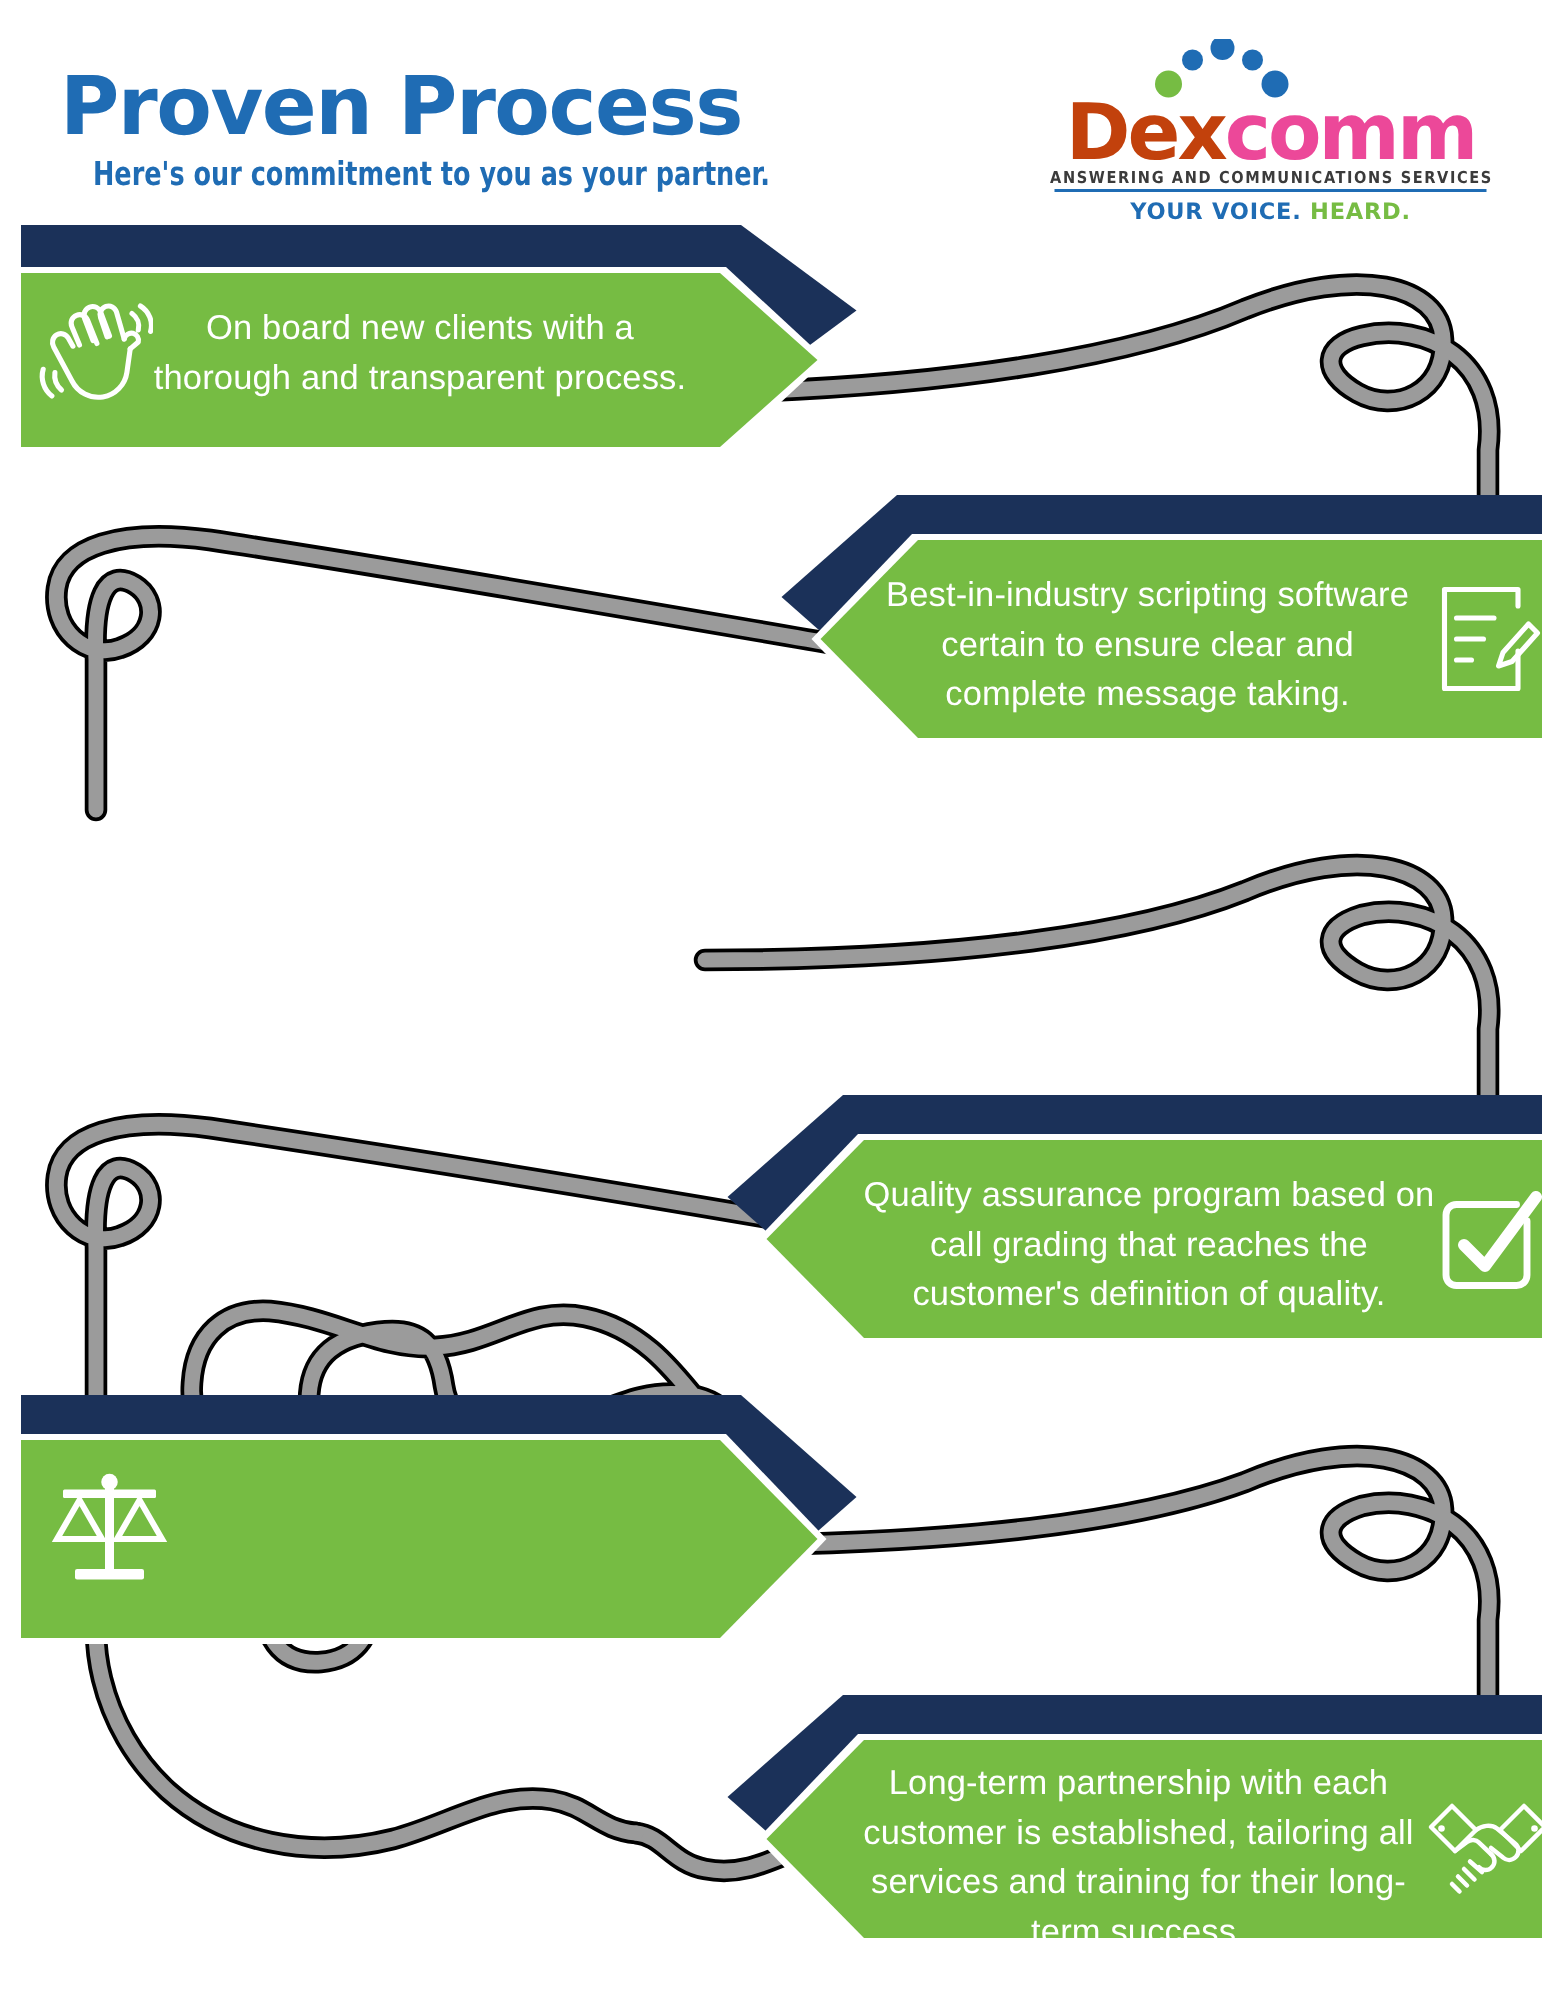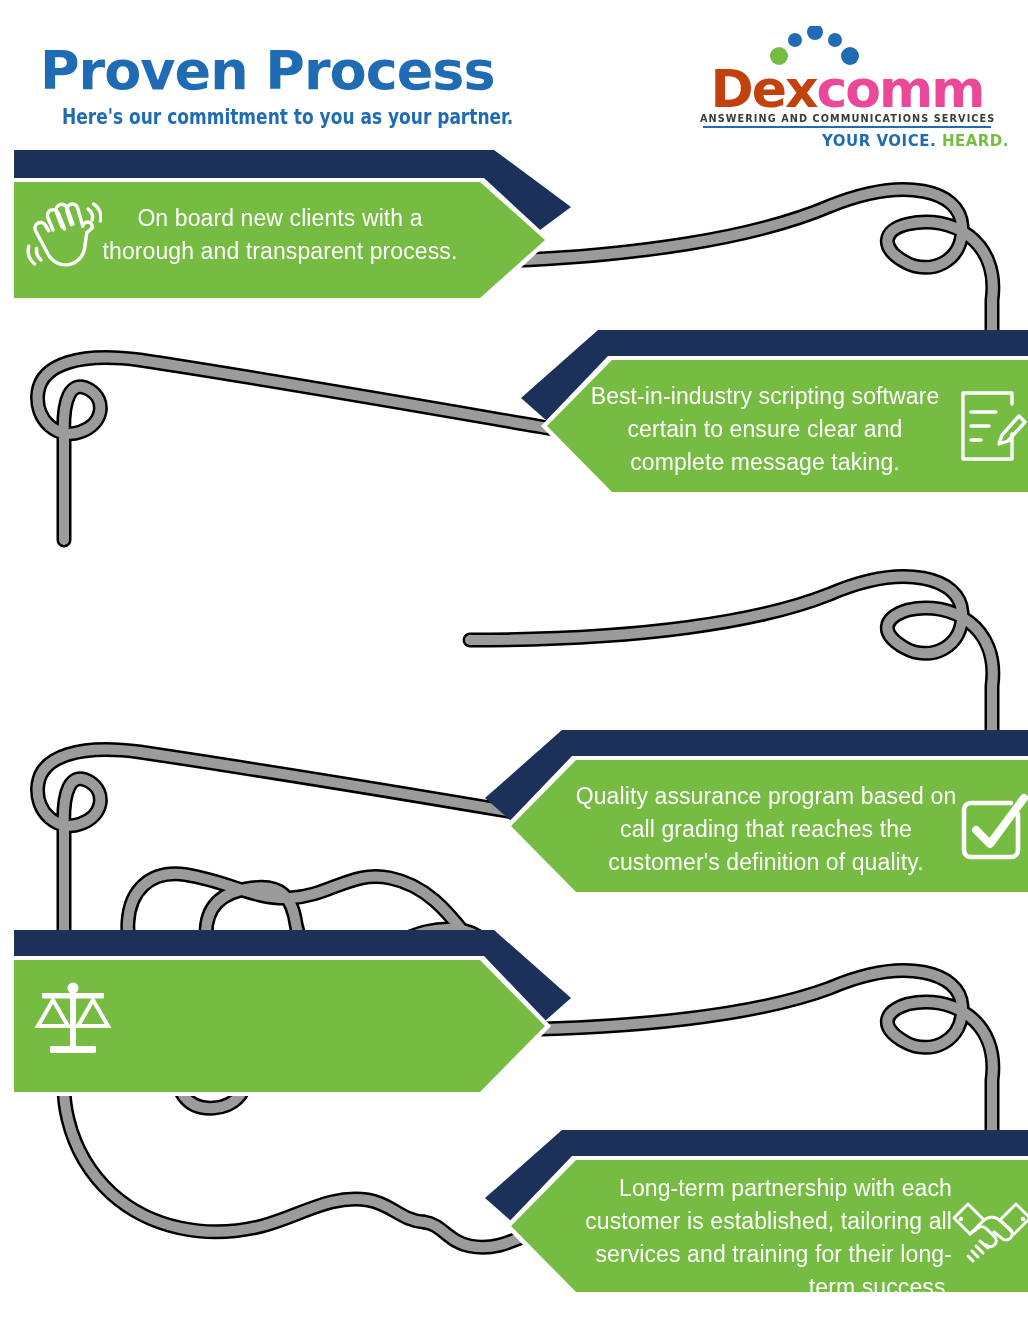--- a/index.html
+++ b/index.html
@@ -80,22 +80,22 @@
     text-align:center;
     font-family:"DejaVu Sans Condensed","Liberation Sans", sans-serif;
     font-weight:bold;
     font-size:11px;
     letter-spacing:1.1px;
     color:#3b3b3b;
     white-space:nowrap;
     transform:scaleX(0.98);
   }
   #logo-slogan{
-    position:absolute; left:12px; top:106px; width:300px;
-    text-align:right;
+    position:absolute; left:0; top:106px; width:300px;
+    text-align:center;
     font-family:"DejaVu Sans", sans-serif;
     font-weight:bold;
     font-size:15px;
     letter-spacing:0.5px;
     white-space:nowrap;
   }
   #logo-slogan .s1{color:#1F6CB4;}
   #logo-slogan .s2{color:#76BC43;}
 
   
@@ -327,21 +327,21 @@
       </svg>
     </div>
   </div>
 
   <div class="row" style="top:1130px;height:200px;">
     <svg class="row-svg" width="1028" height="200" viewBox="0 0 1028 200">
       <polygon points="1028,0 548,0 471,68 548,136 1028,136" fill="#1B3159"></polygon>
       <polygon points="1028,26 558,26 491,96 558,166 1028,166" fill="#ffffff"></polygon>
       <polygon points="1028,30 562,30 497,96 562,162 1028,162" fill="#76BC43"></polygon>
     </svg>
-    <div class="banner-text" style="left:552px; top:42px; width:386px;text-align:right;">Long-term partnership with each
+    <div class="banner-text" style="left:552px; top:42px; width:386px;">Long-term partnership with each
 customer is established, tailoring all
 services and training for their long-
 term success.</div>
     <div class="banner-icon" style="left:936px; top:66px;">
       <svg width="84" height="76" viewBox="0 0 84 76">
         <g fill="none" stroke="#ffffff" stroke-width="3" stroke-linejoin="round" stroke-linecap="round">
           <path d="M4,22 L18,8 L34,24 L20,38 Z"></path>
           <circle cx="11" cy="23" r="2.2" fill="#ffffff" stroke="none"></circle>
           <path d="M80,22 L66,8 L50,24 L64,38 Z"></path>
           <circle cx="73" cy="23" r="2.2" fill="#ffffff" stroke="none"></circle>

